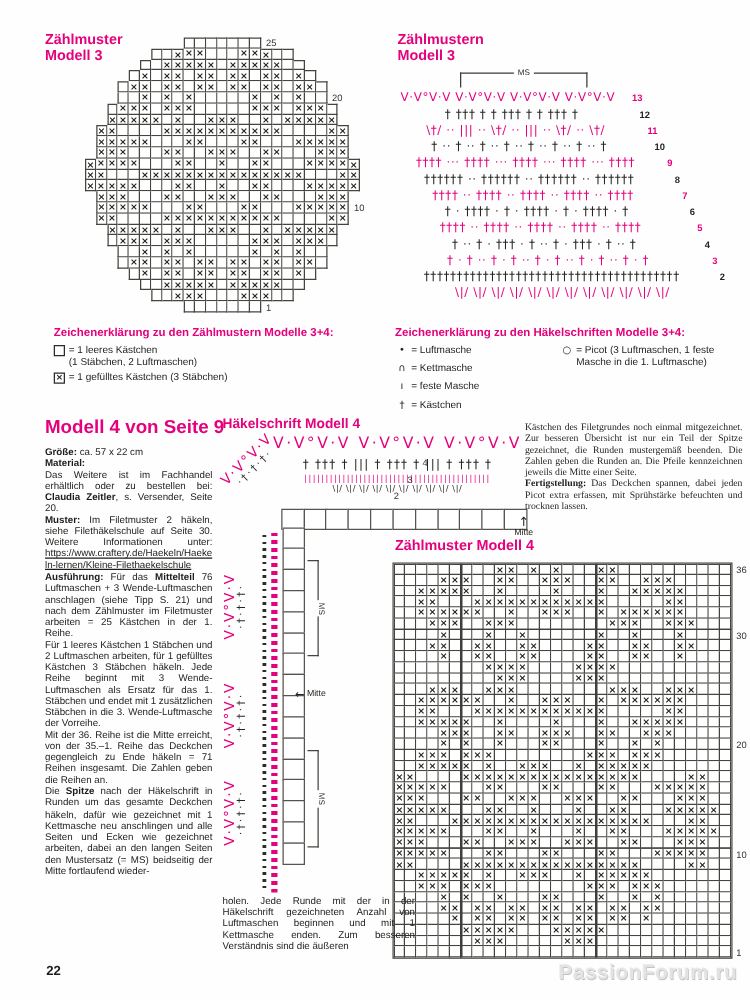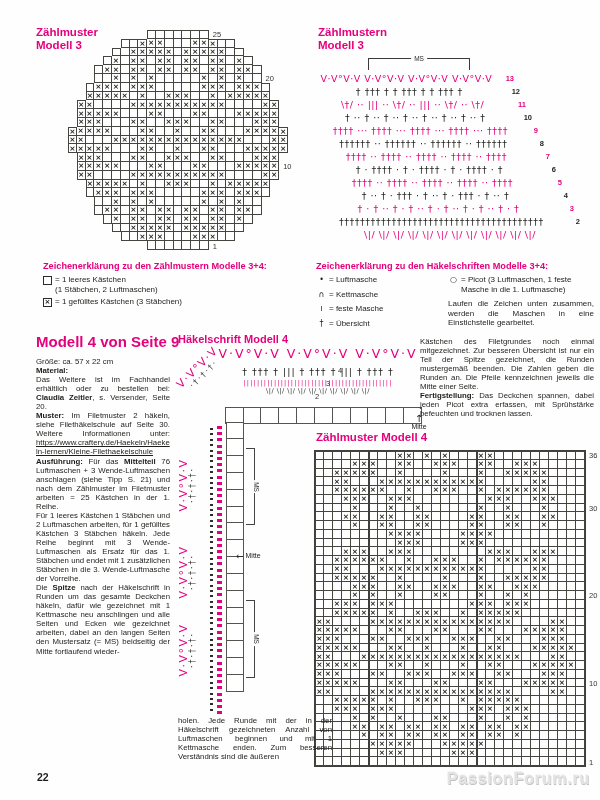--- a/index.html
+++ b/index.html
@@ -848,43 +848,43 @@
           <div class="lhitem">
             <span class="lsym">∩</span>
             <span>= Kettmasche</span>
           </div>
           <div class="lhitem">
             <span class="lsym">ı</span>
             <span>= feste Masche</span>
           </div>
           <div class="lhitem">
             <span class="lsym">†</span>
-            <span>= Übersicht</span>
+            <span>= Kästchen</span>
           </div>
         </div>
       <div style="width:146px;">
         <div id="legend-h-right">
             <div class="lhitem">
               <span class="lsym" style="font-weight: bold;">○</span>
               <span>= Picot (3 Luftmaschen, 1 feste Masche in die 1. Luftmasche)</span>
             </div>
           </div>
-        <div class="lnote">Laufen die Zeichen unten zusammen, werden die Maschen in eine Einstichstelle gearbeitet.</div>
       </div>
     </div>
   </div>
 
   <div class="bigheadline" style="left:36px;top:333px;">Modell 4 von Seite 9</div>
   <div id="col-left" class="txtcol" style="left:36px;top:357px;width:134px;">
-      <div class="para"><span style="font-weight: normal;">Größe:</span><span> ca. 57 x 22 cm</span></div>
+      <div class="para"><span style="font-weight: bold;">Größe:</span><span> ca. 57 x 22 cm</span></div>
       <div class="para"><span style="font-weight: bold;">Material:</span></div>
       <div class="para"><span>Das Weitere ist im Fachhandel erhältlich oder zu bestellen bei: </span><span style="font-weight: bold;">Claudia Zeitler</span><span>, s. Versender, Seite 20.</span></div>
       <div class="para"><span style="font-weight: bold;">Muster:</span><span> Im Filetmuster 2 häkeln, siehe Filethäkelschule auf Seite 30. Weitere Informationen unter: </span><span style="text-decoration: underline;">https://www.craftery.de/Haekeln/Haekeln-lernen/Kleine-Filethaekelschule</span></div>
       <div class="para"><span style="font-weight: bold;">Ausführung:</span><span> Für das </span><span style="font-weight: bold;">Mittelteil</span><span> 76 Luftmaschen + 3 Wende-Luftmaschen anschlagen (siehe Tipp S. 21) und nach dem Zählmuster im Filetmuster arbeiten = 25 Kästchen in der 1. Reihe.</span></div>
       <div class="para"><span>Für 1 leeres Kästchen 1 Stäbchen und 2 Luftmaschen arbeiten, für 1 gefülltes Kästchen 3 Stäbchen häkeln. Jede Reihe beginnt mit 3 Wende-Luftmaschen als Ersatz für das 1. Stäbchen und endet mit 1 zusätzlichen Stäbchen in die 3. Wende-Luftmasche der Vorreihe.</span></div>
+      <div class="para"><span>Mit der 36. Reihe ist die Mitte erreicht, von der 35.–1. Reihe das Deckchen gegengleich zu Ende häkeln = 71 Reihen insgesamt. Die Zahlen geben die Reihen an.</span></div>
       <div class="para"><span>Die </span><span style="font-weight: bold;">Spitze</span><span> nach der Häkelschrift in Runden um das gesamte Deckchen häkeln, dafür wie gezeichnet mit 1 Kettmasche neu anschlingen und alle Seiten und Ecken wie gezeichnet arbeiten, dabei an den langen Seiten den Mustersatz (= MS) beidseitig der Mitte fortlaufend wieder-</span></div>
     </div>
 
   <div class="charttitle one" style="left:178px;top:333px;">Häkelschrift Modell 4</div>
   <div id="hs4">
     <div id="hs4-toprows" class="abs" style="left:34px;top:0;width:228px;">
         <div class="h4row h4r0 cm">V·V°V·V    V·V°V·V    V·V°V·V</div>
         <div class="h4row h4r1 ck">† ††† †   |||   † ††† †   |||   † ††† †</div>
         <div class="h4row h4r2 cm">||||||||||||||||||||||||||||||||||||||||||||</div>
         <div class="h4row h4r3 ck">\|/ \|/ \|/ \|/ \|/ \|/ \|/ \|/ \|/ \|/</div>
@@ -946,21 +946,21 @@
     </div>
     <div class="mitteL" style="left:66px;top:205px;">
       <span class="arr">←</span>
       <span>Mitte</span>
     </div>
     <span class="glabel" style="left:168px;top:20px;">4</span>
     <span class="glabel" style="left:156px;top:33px;">3</span>
     <span class="glabel" style="left:145px;top:46px;">2</span>
   </div>
 
-  <div id="col-right" class="txtcol" style="left:420px;top:337px;width:174px;">
+  <div id="col-right" class="txtcol" style="left:420px;top:337px;width:174px;font-family:Liberation Serif, serif;">
       <div class="para"><span>Kästchen des Filetgrundes noch einmal mitgezeichnet. Zur besseren Übersicht ist nur ein Teil der Spitze gezeichnet, die Runden mustergemäß beenden. Die Zahlen geben die Runden an. Die Pfeile kennzeichnen jeweils die Mitte einer Seite.</span></div>
       <div class="para"><span style="font-weight: bold;">Fertigstellung:</span><span> Das Deckchen spannen, dabei jeden Picot extra erfassen, mit Sprühstärke befeuchten und trocknen lassen.</span></div>
     </div>
 
   <div class="charttitle one" style="left:316px;top:431px;font-size:11.5px;">Zählmuster Modell 4</div>
   <div class="mitteT" style="left:404px;top:414px;width:30px;">
     <div class="arr-up">↑</div>
     <div class="mlab">Mitte</div>
   </div>
   <div id="zm4-grid" class="filet" style="left: 314px; top: 450px; width: 270px; height: 315px;">

